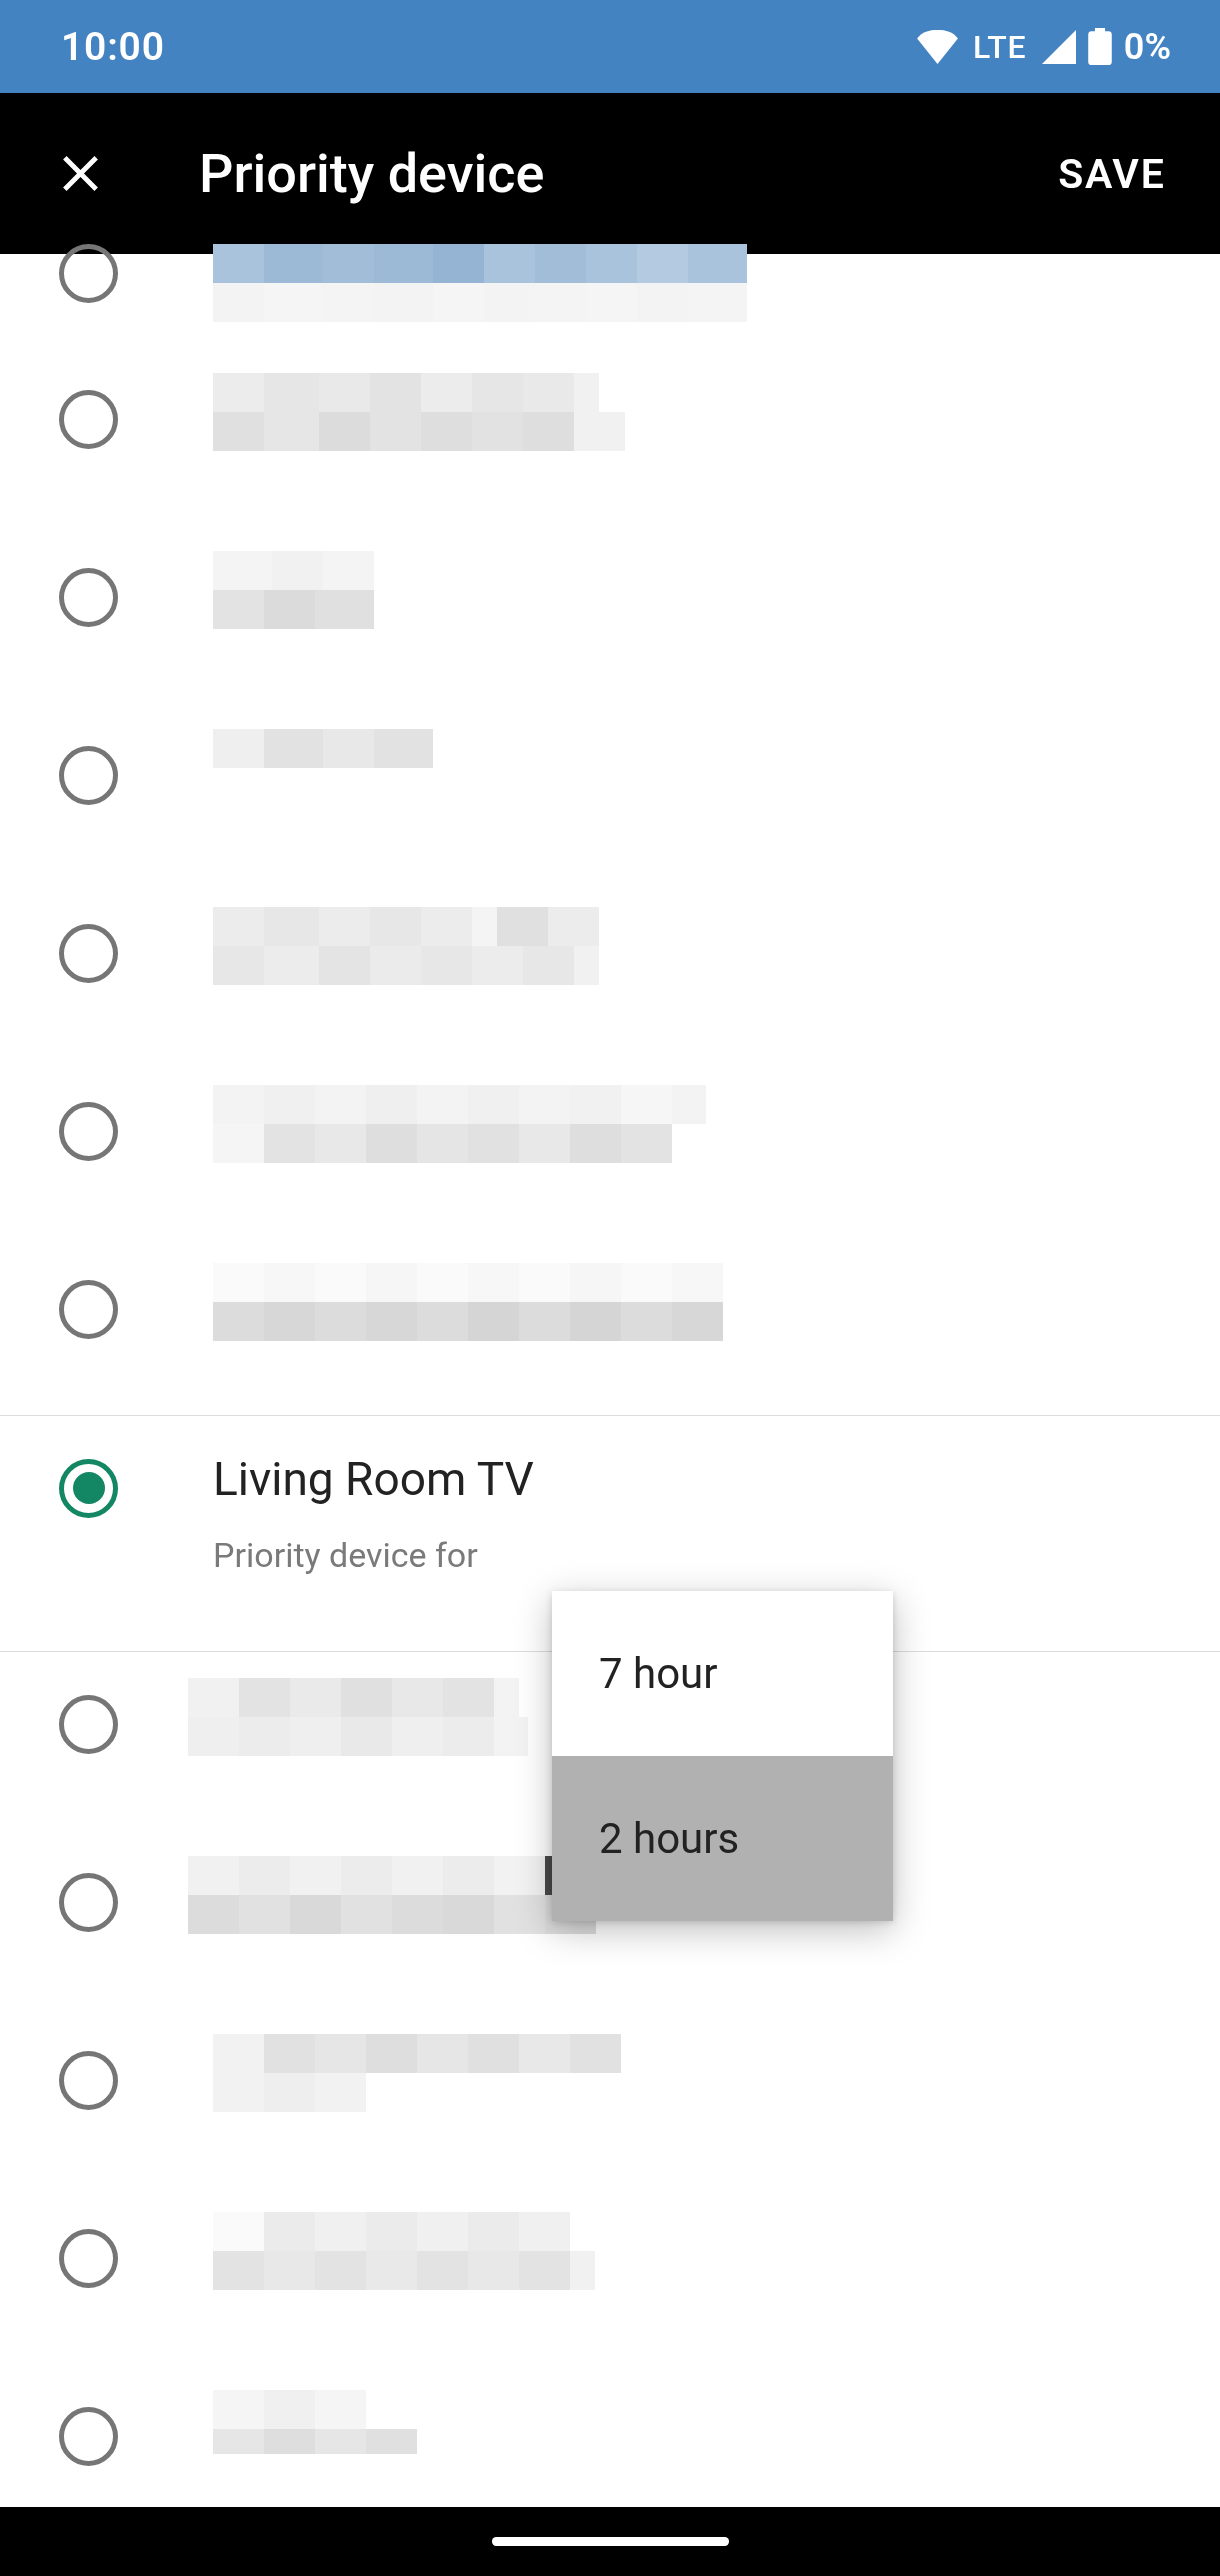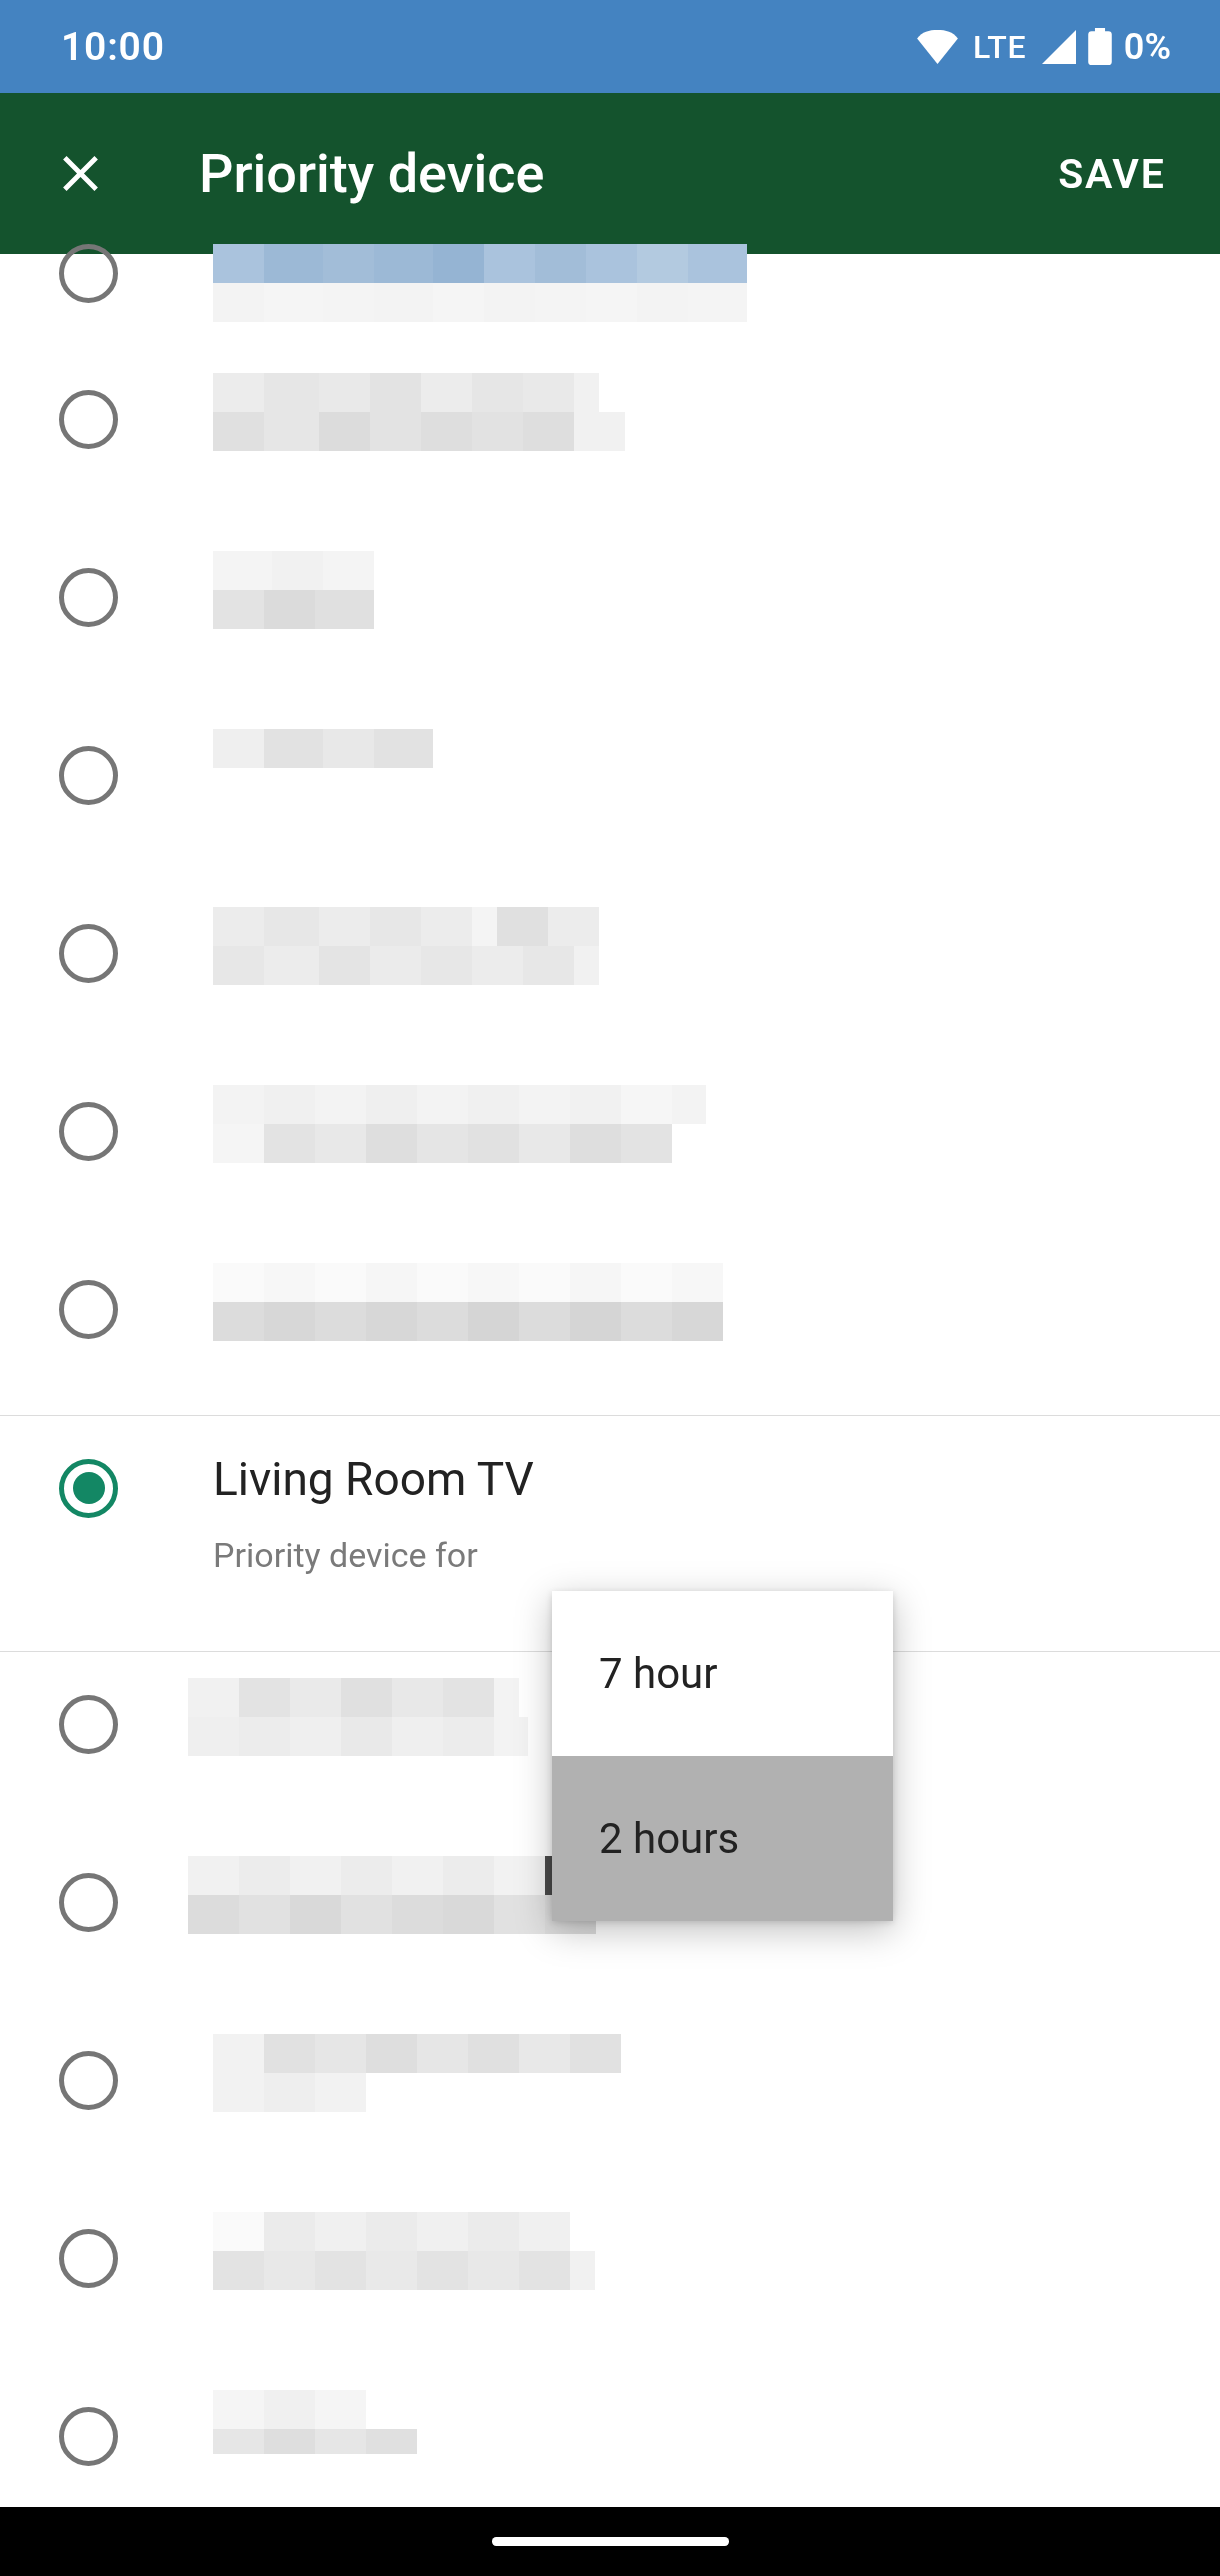--- a/index.html
+++ b/index.html
@@ -7,21 +7,21 @@
   .screen { width: 1220px; height: 2576px; position: relative; background: #fff; }
 
   
   .status-bar { height: 93px; background: #4483c1; display: flex; align-items: center; justify-content: space-between; padding: 0 49px 0 61px; color: #fff; }
   .status-time { font-size: 39px; font-weight: 600; letter-spacing: 0.8px; }
   .status-right { display: flex; align-items: center; gap: 12px; font-size: 36px; font-weight: 600; }
   .status-right svg { display: block; }
   .status-lte { font-size: 32px; font-weight: 500; letter-spacing: 0.8px; margin: 0 3.4px; }
 
   
-  .app-bar { height: 161px; background: #14532d; display: flex; align-items: center; padding: 0 46px 0 46px; color: #fff; }
+  .app-bar { height: 161px; background: #000000; display: flex; align-items: center; padding: 0 46px 0 46px; color: #fff; }
   .close-btn { width: 68px; height: 68px; display: flex; align-items: center; justify-content: center; cursor: pointer; }
   .app-title { font-size: 54px; font-weight: 500; margin-left: 85px; flex: 1; }
   .save-btn { font-size: 41px; font-weight: 600; letter-spacing: 1.7px; cursor: pointer; padding: 17px 8.5px; }
 
   
   .list { position: relative; }
   .row { display: flex; align-items: flex-start; padding: 25.4px 0 25.4px 59px; min-height: 119px; }
   .row-tall { min-height: 178px; }
   .radio { width: 59px; height: 59px; border: 5.1px solid #767676; border-radius: 50%; flex-shrink: 0; margin-top: 17px; cursor: pointer; display: flex; align-items: center; justify-content: center; }
   .radio.selected { border-color: #138764; }

